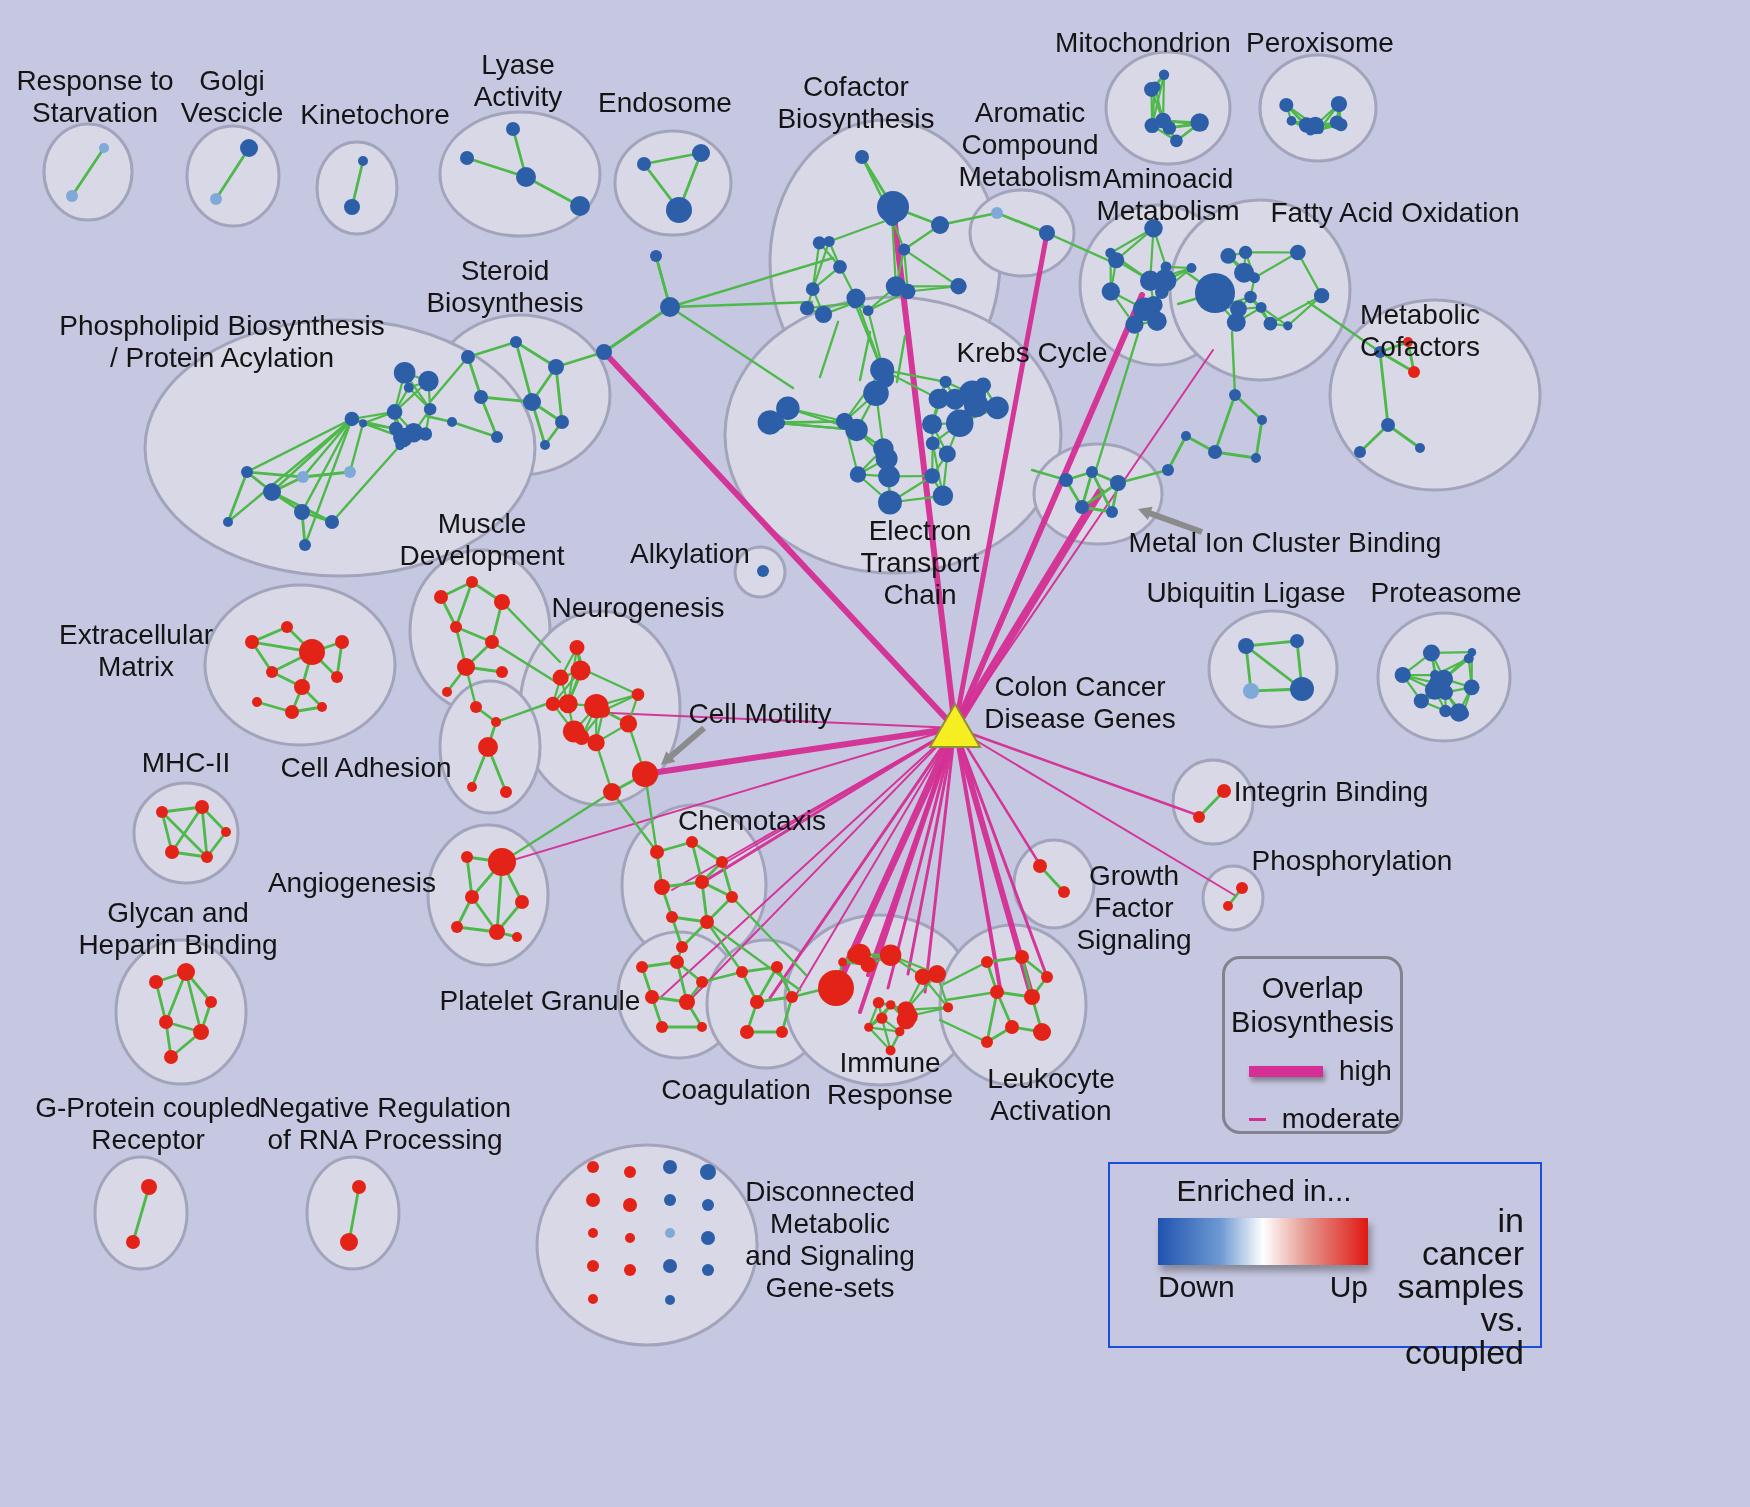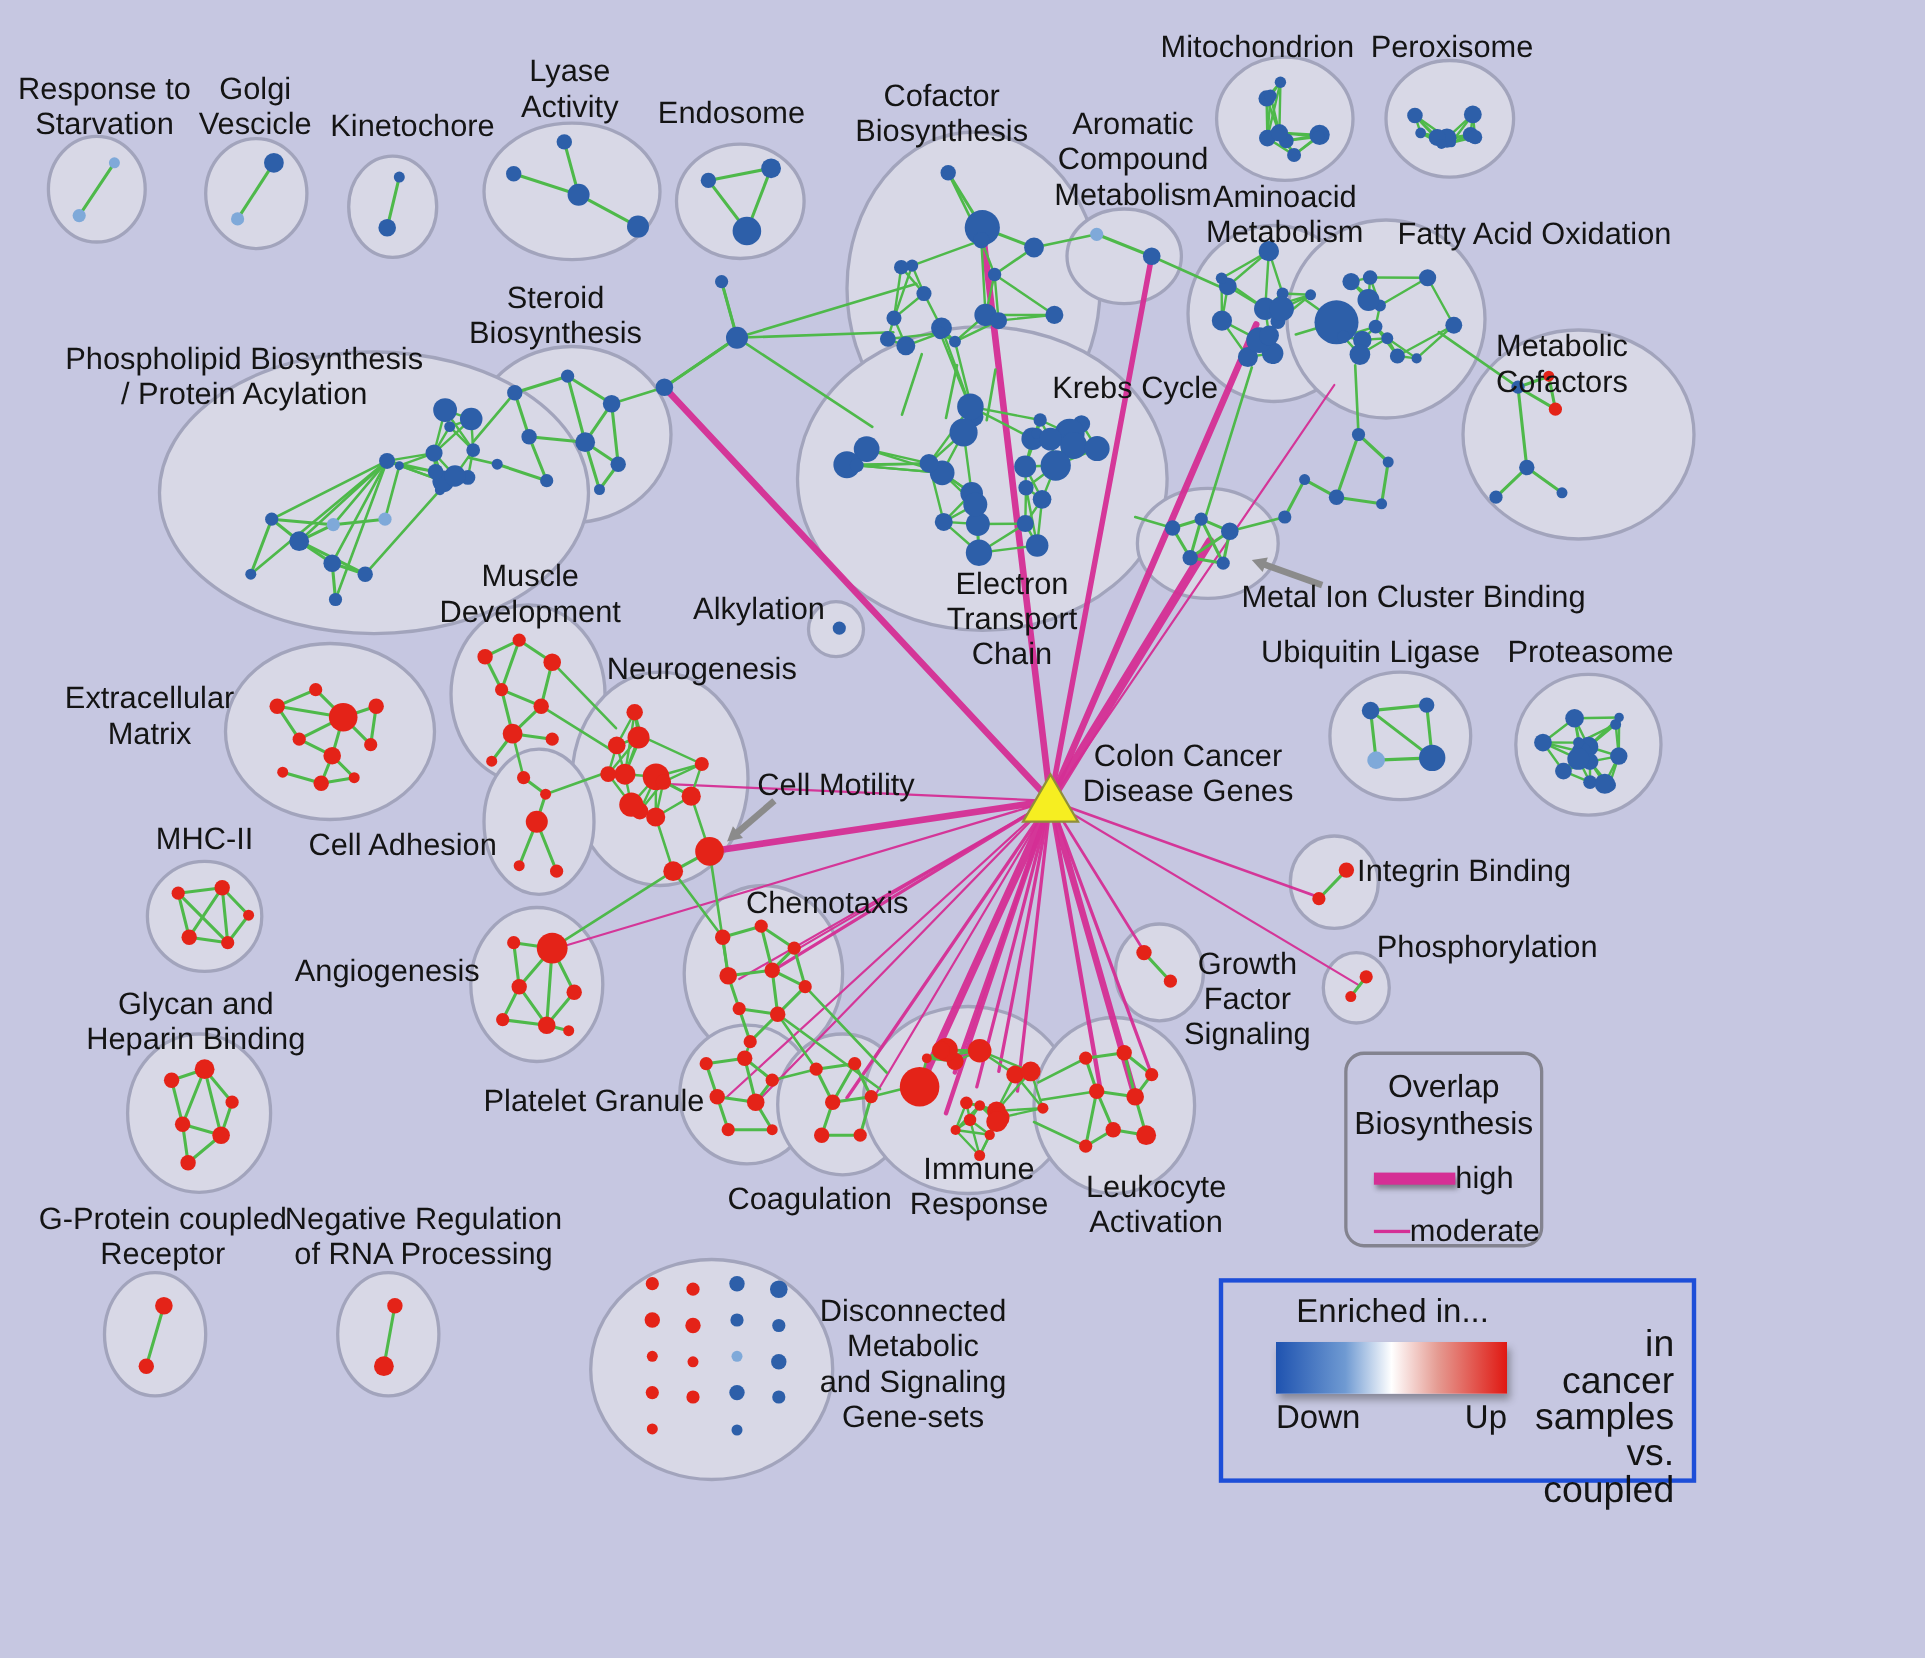--- a/index.html
+++ b/index.html
@@ -1,26 +1,26 @@
 <!DOCTYPE html>
 <html><head>
 <meta charset="utf-8">
 <style>
   html,body{margin:0;padding:0;background:#ffffff;font-family:"Liberation Sans",sans-serif;}
   #canvas{position:relative;width:1750px;height:1507px;background:#c6c7e1;overflow:hidden;}
   #net{position:absolute;left:0;top:0;width:100%;height:100%;}
   .legend{position:absolute;box-sizing:border-box;color:#141414;}
   .overlap-legend{left:1222px;top:956px;width:181px;height:178px;border:3px solid #83838f;border-radius:18px;}
   .overlap-legend .legend-title{text-align:center;font-size:29px;line-height:34px;margin-top:12px;}
-  .overlap-legend .row{display:flex;align-items:center;padding-left:24px;margin-top:16px;}
+  .overlap-legend .row{display:flex;align-items:center;gap:16px;padding-left:24px;margin-top:16px;}
   .overlap-legend .sig-line{display:inline-block;width:74px;}
   .overlap-legend .sig-line.high{height:11px;background:#d52f95;box-shadow:2px 4px 5px rgba(40,40,40,.45);}
   .overlap-legend .sig-line.moderate{height:3px;background:#d52f95;}
   .overlap-legend .row span.lab{font-size:28px;}
-  .enriched-legend{left:1108px;top:1162px;width:434px;height:186px;border:4px solid #1d4ed8;display:flex;}
+  .enriched-legend{left:1108px;top:1162px;width:434px;height:186px;border:2px solid #1d4ed8;display:flex;}
   .enr-col{width:272px;padding-left:48px;}
   .enr-title{text-align:center;font-size:30px;margin-top:10px;width:212px;}
   .grad{width:210px;height:47px;margin-top:10px;background:linear-gradient(90deg,#1f53b0 0%,#6f9ad2 30%,#ffffff 50%,#e59b92 70%,#e01812 100%);box-shadow:3px 6px 7px rgba(40,40,40,.4);}
   .ends{display:flex;justify-content:space-between;width:210px;font-size:30px;margin-top:5px;}
   .enr-note{flex:1;text-align:right;padding:40px 16px 0 0;font-size:34px;line-height:33px;}
 </style>
 </head>
 <body>
 
 <div id="canvas">

